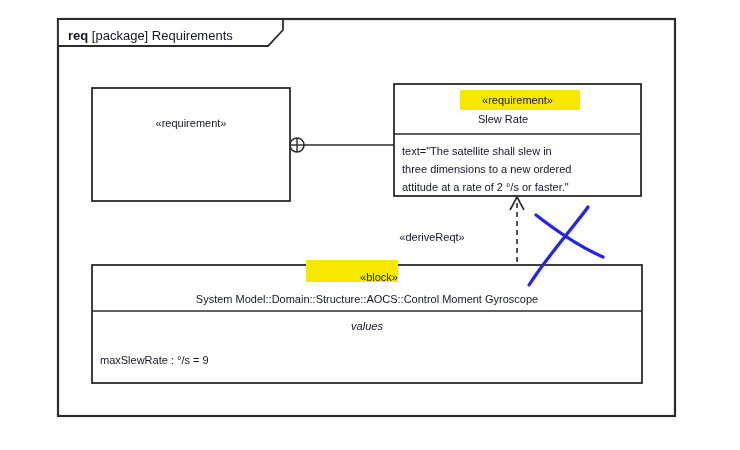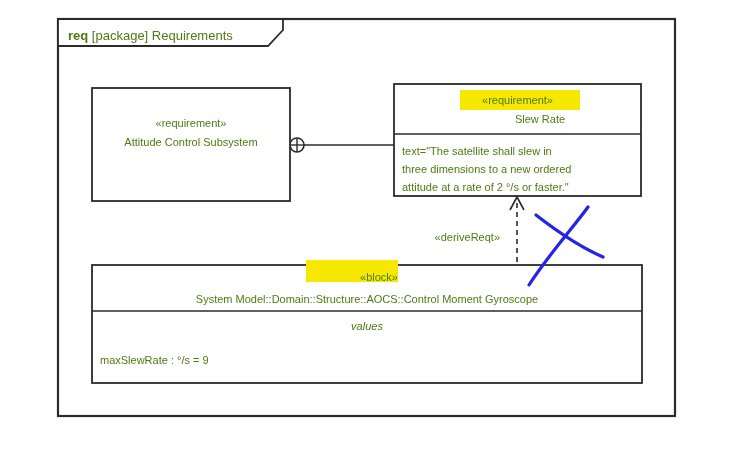--- a/index.html
+++ b/index.html
@@ -2,21 +2,21 @@
 <html><head>
 <meta charset="utf-8">
 <style>
   html, body { margin: 0; padding: 0; background: #ffffff; }
   .stage {
     position: relative;
     width: 740px;
     height: 450px;
     background: #ffffff;
     font-family: "Liberation Sans", sans-serif;
-    color: #4d7c0f;
+    color: #0f172a;
     overflow: hidden;
   }
   .stage svg { position: absolute; left: 0; top: 0; }
   .txt { position: absolute; font-size: 11px; line-height: 18px; white-space: nowrap; }
   .center { text-align: center; }
   .right { text-align: right; }
   .pre { white-space: pre-line; }
   .tab-label { font-size: 13px; line-height: 18px; }
   .tab-label b { font-weight: bold; }
   .acs-text { line-height: 19px; }
@@ -59,30 +59,29 @@
       <path d="M536,215 C554,229 580,247 603,257" fill="none" stroke-width="3.2" stroke-linecap="round" stroke="#2323ea"></path>
     </g>
   </svg>
 
   <div class="txt tab-label" style="left:68px; top:27px;">
     <b>req</b><span> [package] Requirements</span>
   </div>
 
   <div class="txt center acs-text" style="left:92px; top:114px; width:198px;">
     <div>«requirement»</div>
-    <div>Attitude Control Subsystem</div>
   </div>
 
   <div class="txt center" style="left:394px; top:91px; width:247px;">«requirement»</div>
-  <div class="txt center" style="left:394px; top:110px; width:218px;padding-left:37px;">Slew Rate</div>
+  <div class="txt center" style="left:394px; top:110px; width:218px;">Slew Rate</div>
 
   <div class="txt pre" style="left:402px; top:142px; width:236px;">text="The satellite shall slew in
 three dimensions to a new ordered
 attitude at a rate of 2 °/s or faster."</div>
 
-  <div class="txt right" style="left:380px; top:228px; width:120px;">«deriveReqt»</div>
+  <div class="txt right" style="left:372px; top:228px; width:120px;text-align:center;">«deriveReqt»</div>
 
   <div class="txt center" style="left:104px; top:268px; width:550px;">«block»</div>
   <div class="txt center italic" style="left:92px; top:317px; width:550px;">values</div>
   <div class="txt center" style="left:92px; top:290px; width:550px;">System Model::Domain::Structure::AOCS::Control Moment Gyroscope</div>
   <div class="txt" style="left:100px; top:351px;">maxSlewRate : °/s = 9</div>
 
 </div>
 
 </body></html>

